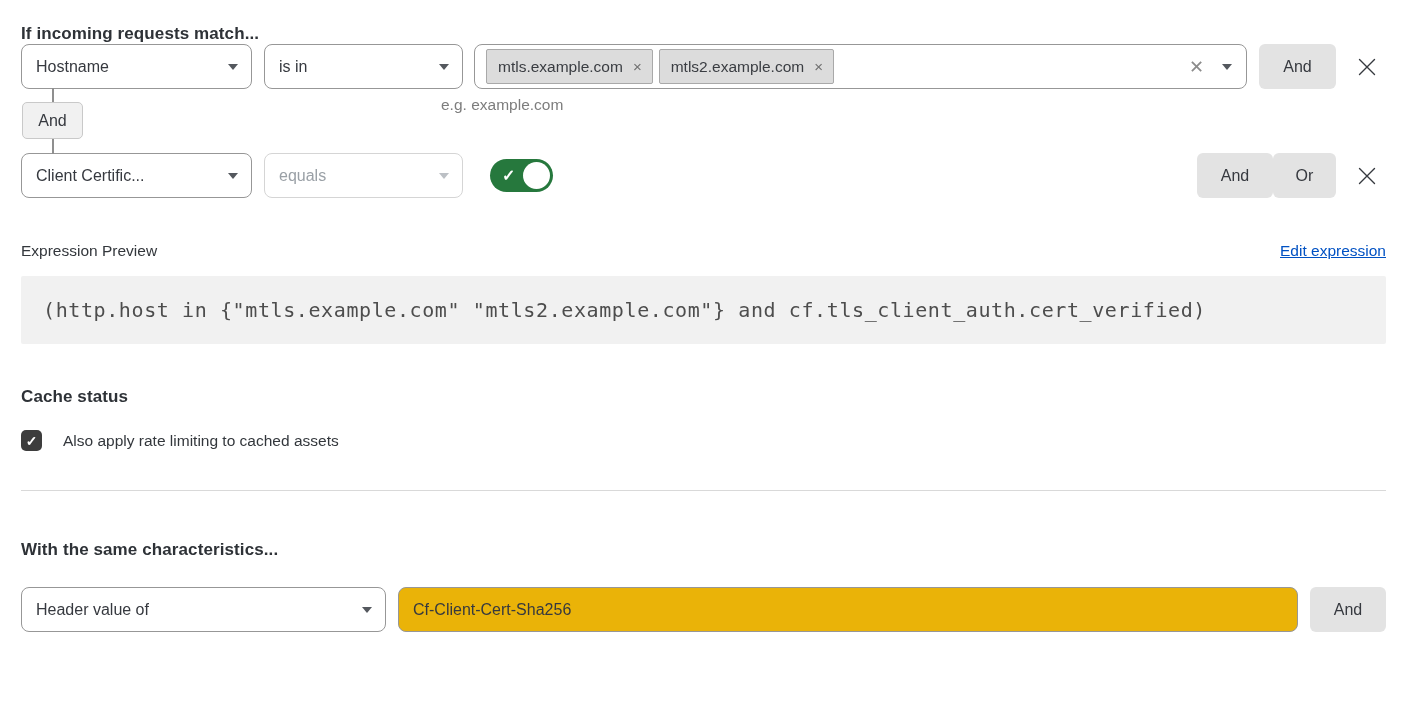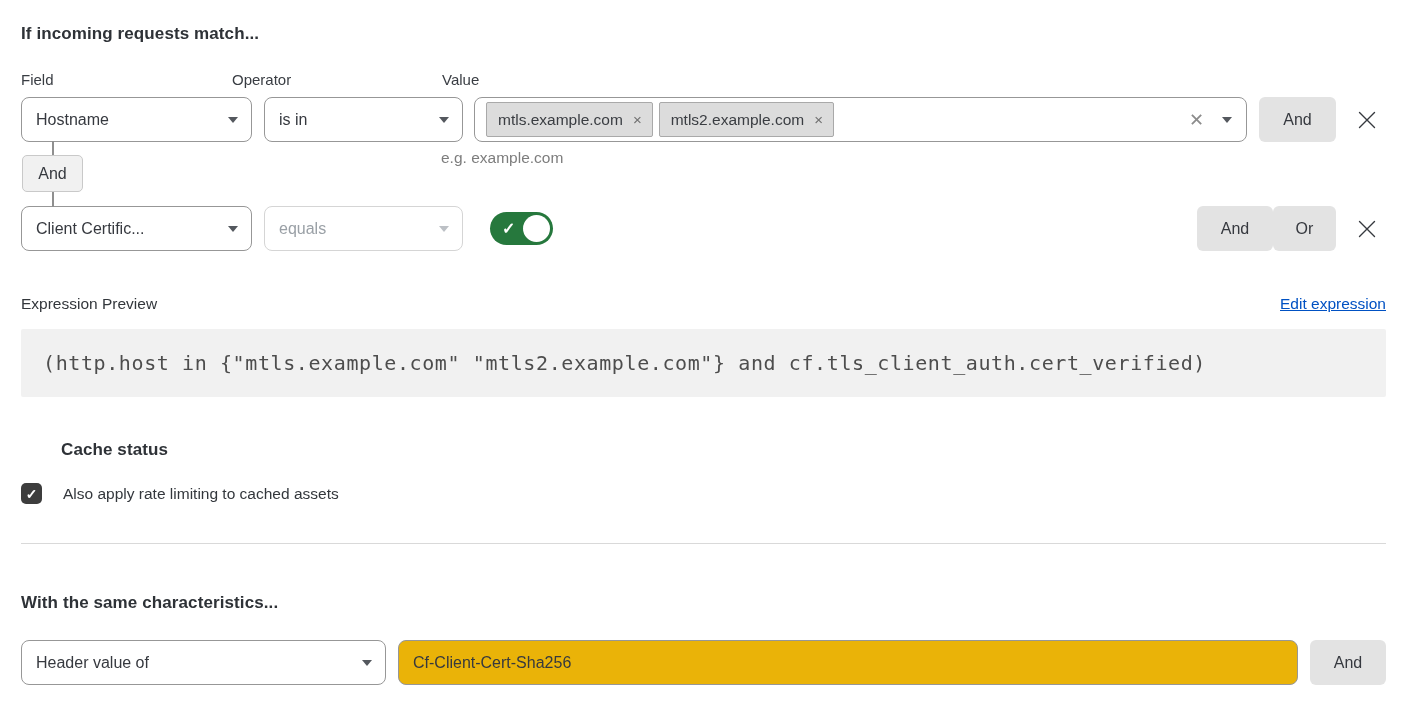--- a/index.html
+++ b/index.html
@@ -75,21 +75,21 @@
   .spacer { flex:1; }
 
   
   .exp-header { margin-top:44px; display:flex; justify-content:space-between; align-items:baseline; }
   .exp-label { font-size:15.5px; color:#33373c; }
   .exp-link { font-size:15.5px; text-decoration:underline; cursor:pointer; }
   .code-block { margin-top:16px; height:68px; background:#f1f1f1; border-radius:2px; display:flex; align-items:center; padding:0 22px; }
   .code { font-family:"DejaVu Sans Mono", monospace; font-size:20px; letter-spacing:.6px; color:#4d4d4d; white-space:pre; }
 
   
-  .cache-title { margin-top:43px;margin-left:40px; }
+  .cache-title { margin-top:43px; }
   .check-row { margin-top:23px; display:flex; align-items:center; }
   .checkbox {
     width:21px; height:21px; background:#3d3d3d; border-radius:5px; flex:none;
     display:flex; align-items:center; justify-content:center;
     color:#fff; font-size:14px; font-weight:700; cursor:pointer;
   }
   .check-label { margin-left:21px; font-size:15.5px; color:#33373c; }
 
   .divider { margin:39px 0 0 0; border:none; border-top:1px solid #d9d9d9; height:0; }
 
@@ -102,25 +102,20 @@
     padding:0 14px; font-size:16px; font-family:inherit; color:#36393f; background:#eab308; outline:none;
   }
 </style>
 </head>
 <body>
 
 <div class="page">
 
   <h2 class="h-main">If incoming requests match...</h2>
 
-  <div class="labels-row">
-    <span class="label-field">Field</span>
-    <span class="label-operator">Operator</span>
-    <span>Value</span>
-  </div>
 
   <div class="cond-row">
     <div class="select w-field">
       <span>Hostname</span>
       <span class="chev"></span>
     </div>
     <div class="select w-op">
       <span>is in</span>
       <span class="chev"></span>
     </div>

